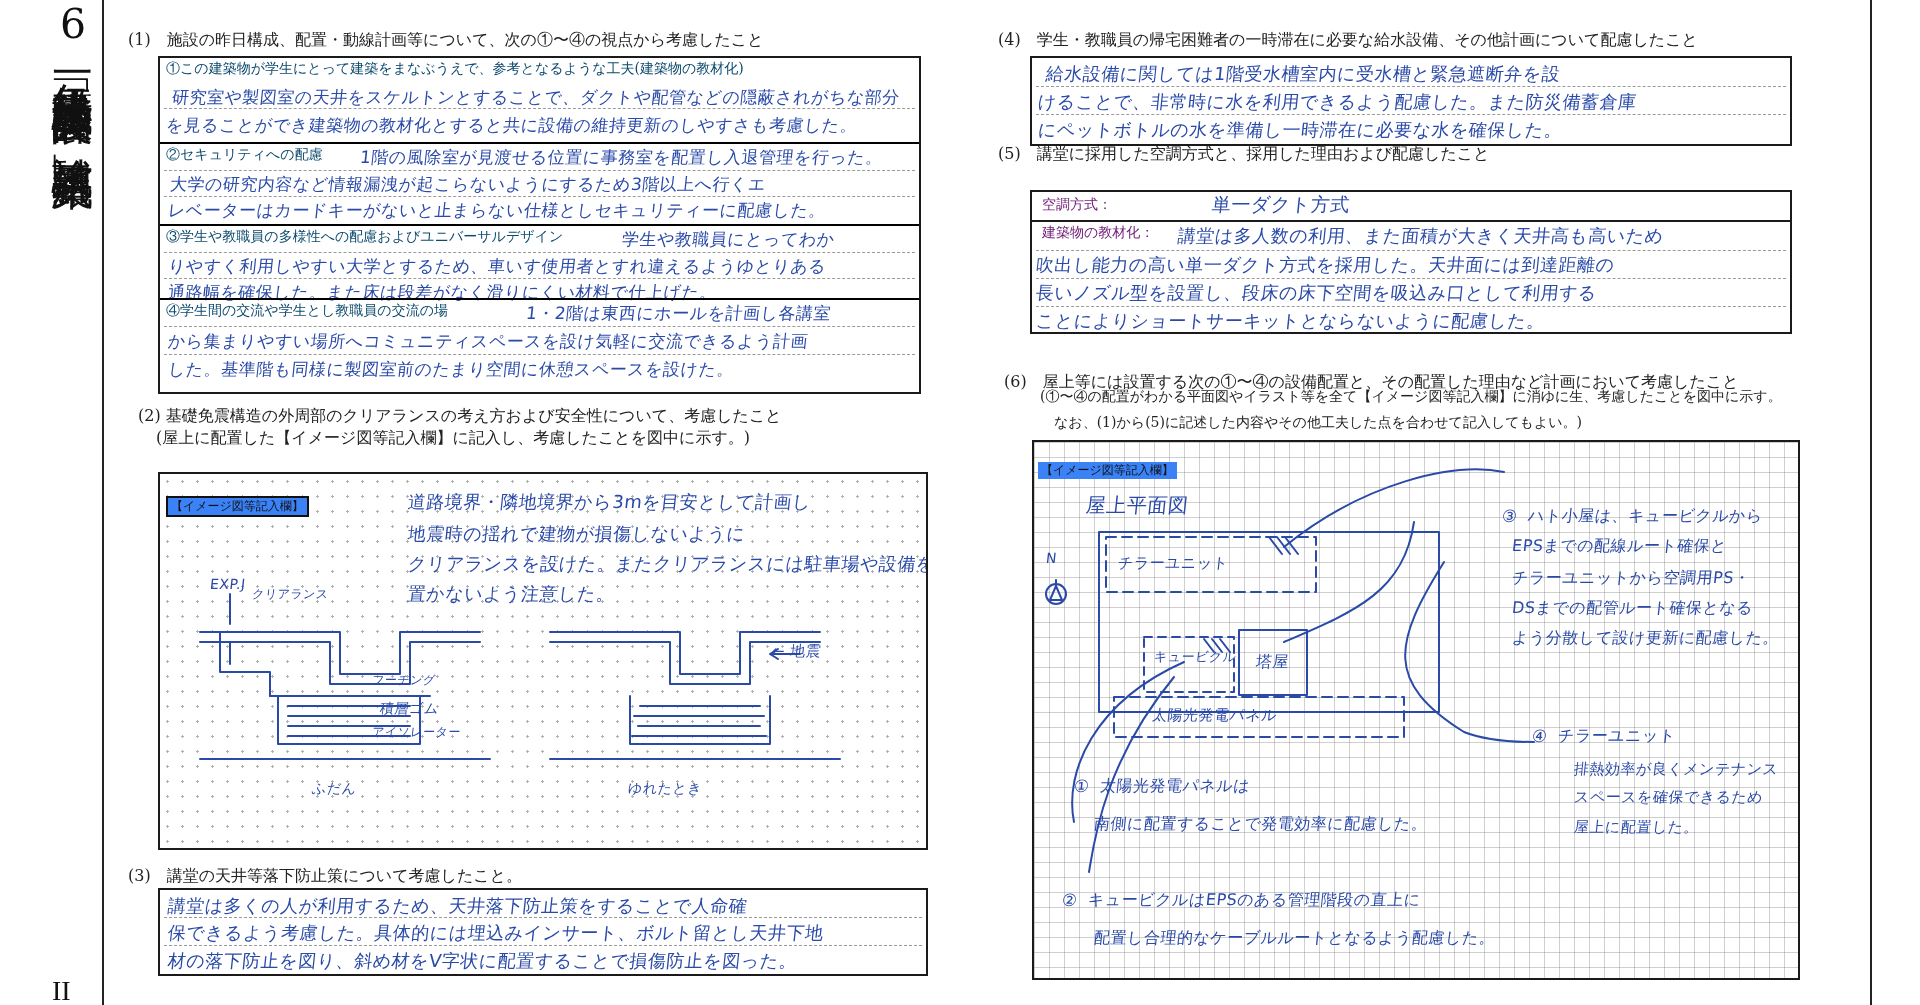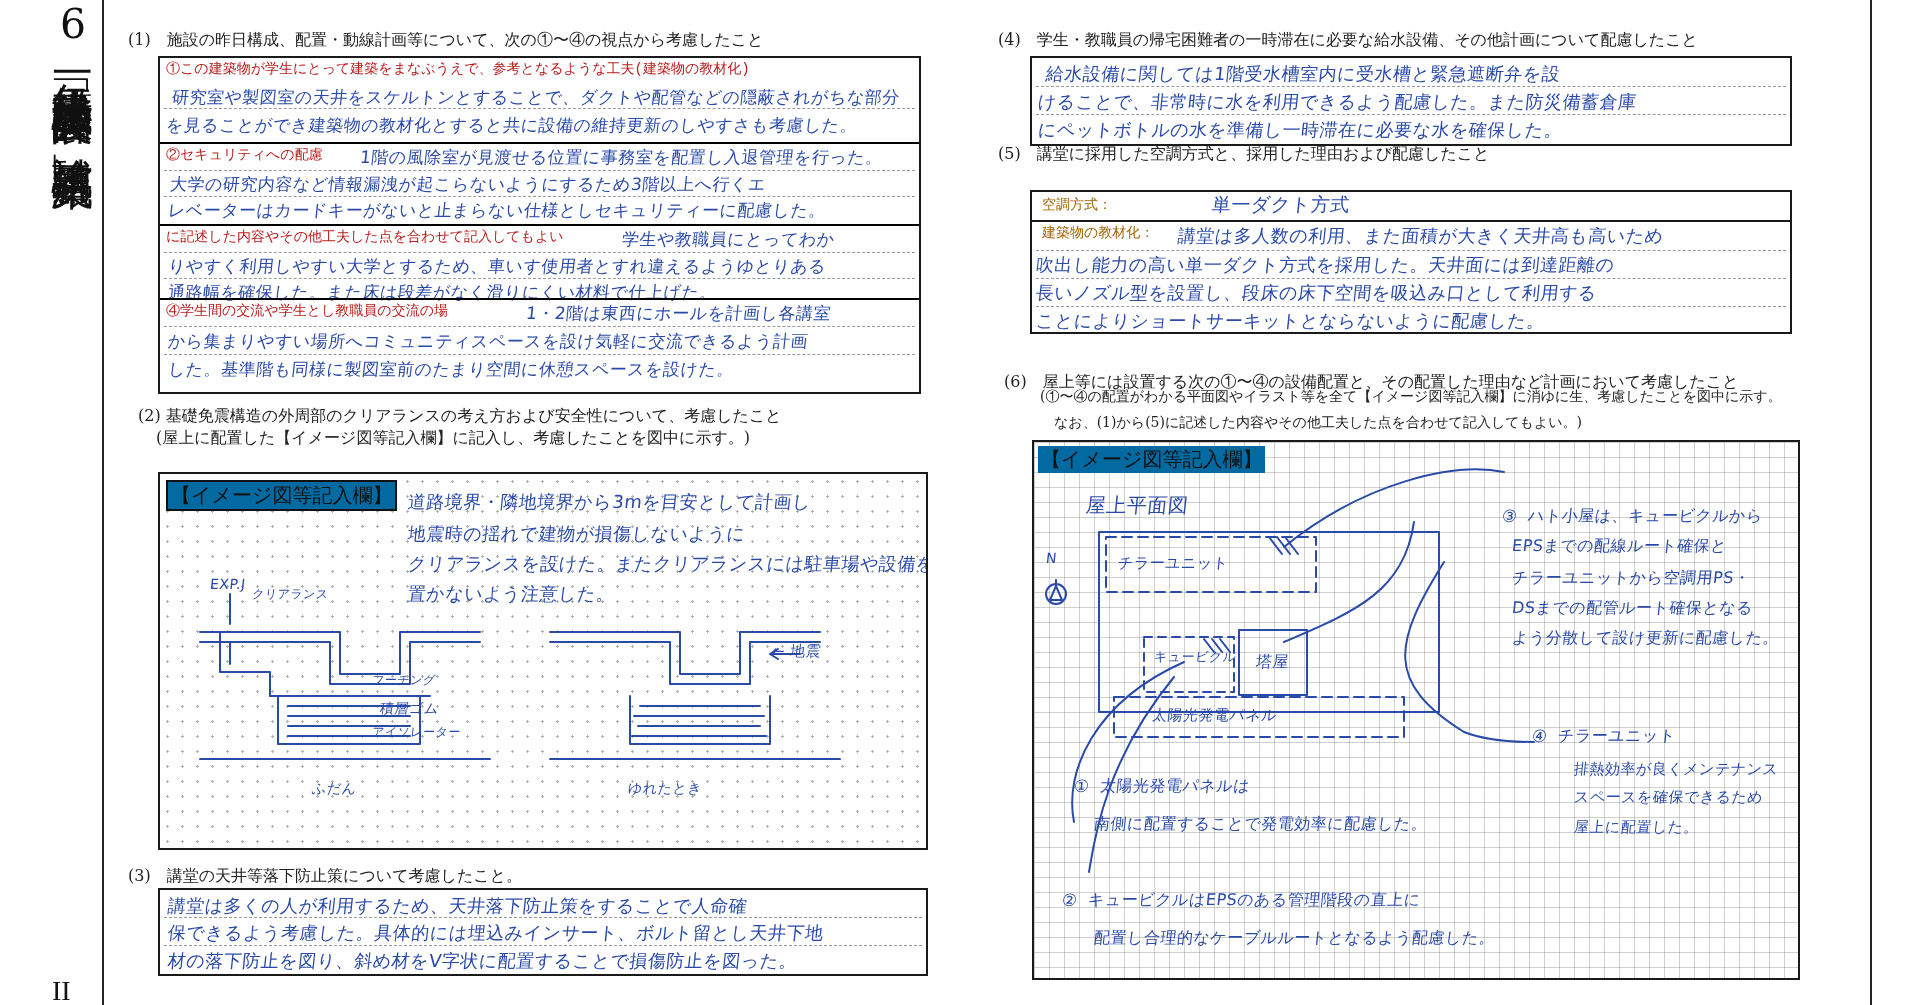--- a/index.html
+++ b/index.html
@@ -17,45 +17,45 @@
   .side-roman {
     position:absolute; left:52px; top:975px; font-size:28px; color:#111;
     font-family:"Liberation Serif",serif;
   }
   .vline { position:absolute; top:0; width:2px; height:1005px; background:#222; }
   .q { position:absolute; font-size:16px; color:#222; white-space:nowrap; }
   .qsub { position:absolute; font-size:14px; color:#222; white-space:nowrap; }
   .box { position:absolute; border:2px solid #1a1a1a; box-sizing:border-box; background:#fff; }
   .sub { position:absolute; left:0; right:0; border-top:2px solid #000000; }
   .sub-first { border-top:none; }
-  .sub-label { position:absolute; left:6px; top:2px; font-size:14px; color:#b91c1c; white-space:nowrap;font-family:Liberation Mono, monospace; }
+  .sub-label { position:absolute; left:6px; top:2px; font-size:14px; color:#0c4a6e; white-space:nowrap; }
   .hw {
     position:absolute; color:#2a4aa8; white-space:nowrap;
     font-family:"DejaVu Sans","Liberation Sans",sans-serif;
     font-size:17px; letter-spacing:0.5px; transform:skewX(-6deg);
   }
   .rule { position:absolute; left:4px; right:4px; border-bottom:1px dashed #9a9a9a; }
   .grid {
     position:absolute; inset:0;
     background-image:
       linear-gradient(to right, rgba(120,120,120,0.35) 1px, transparent 1px),
       linear-gradient(to bottom, rgba(120,120,120,0.35) 1px, transparent 1px);
     background-size:15px 15px;
   }
   .grid-dotted {
     position:absolute; inset:0;
     background-image:
       radial-gradient(circle, rgba(110,110,110,0.55) 1px, transparent 1.3px);
     background-size:15px 15px;
   }
   .image-label {
-    position:absolute; font-size:20px; background:#0369a1; padding:0 3px; color:#111;
+    position:absolute; font-size:12px; background:#3b82f6; padding:0 3px; color:#111;margin-top:16px;
   }
   .image-label.boxed { border:2px solid #111; }
-  .field-label { position:absolute; font-size:14px; color:#a16207; white-space:nowrap; }
+  .field-label { position:absolute; font-size:14px; color:#701a75; white-space:nowrap; }
   svg.sketch { position:absolute; left:0; top:0; overflow:visible; }
   svg.sketch * { stroke:#2a4aa8; fill:none; stroke-width:2; stroke-linecap:round; stroke-linejoin:round; }
 </style>
 </head>
 <body>
 
 <div class="side-title">6年一級建築士試験「設計製図の試験」答案用紙</div>
 <div class="side-roman">II</div>
 <div class="vline" style="left:102px;"></div>
 <div class="vline" style="left:1870px;"></div>
@@ -73,21 +73,21 @@
   <div class="sub" style="top:84px; height:82px;">
     <div class="sub-label">②セキュリティへの配慮</div>
     <div class="rule" style="top:26px;"></div>
     <div class="rule" style="top:52px;"></div>
     <div class="hw" style="left:200px; top:2px;">1階の風除室が見渡せる位置に事務室を配置し入退管理を行った。</div>
     <div class="hw" style="left:10px; top:29px;">大学の研究内容など情報漏洩が起こらないようにするため3階以上へ行くエ</div>
     <div class="hw" style="left:8px; top:55px;">レベーターはカードキーがないと止まらない仕様としセキュリティーに配慮した。</div>
   </div>
 
   <div class="sub" style="top:166px; height:82px;">
-    <div class="sub-label">に記述した内容やその他工夫した点を合わせて記入してもよい</div>
+    <div class="sub-label">③学生や教職員の多様性への配慮およびユニバーサルデザイン</div>
     <div class="rule" style="top:26px;"></div>
     <div class="rule" style="top:52px;"></div>
     <div class="hw" style="left:462px; top:2px;">学生や教職員にとってわか</div>
     <div class="hw" style="left:8px; top:29px;">りやすく利用しやすい大学とするため、車いす使用者とすれ違えるようゆとりある</div>
     <div class="hw" style="left:8px; top:55px;">通路幅を確保した。また床は段差がなく滑りにくい材料で仕上げた。</div>
   </div>
 
   <div class="sub" style="top:240px; height:88px;">
     <div class="sub-label">④学生間の交流や学生とし教職員の交流の場</div>
     <div class="rule" style="top:26px;"></div>

